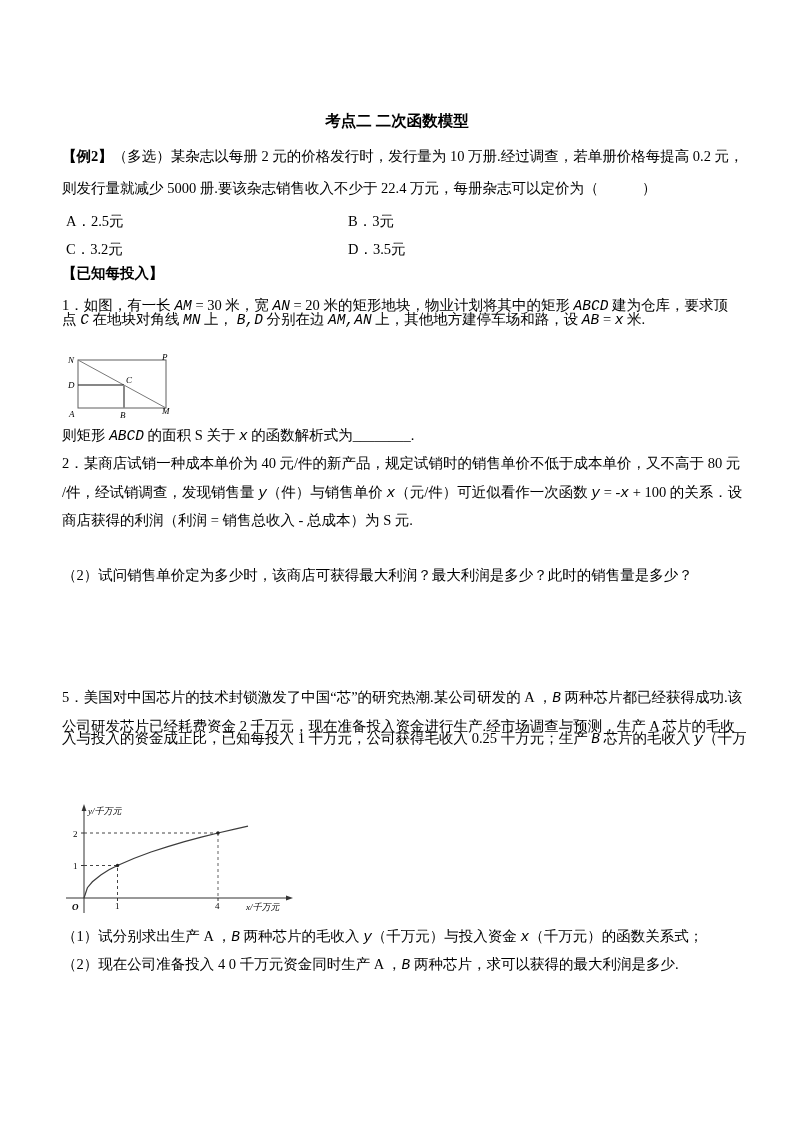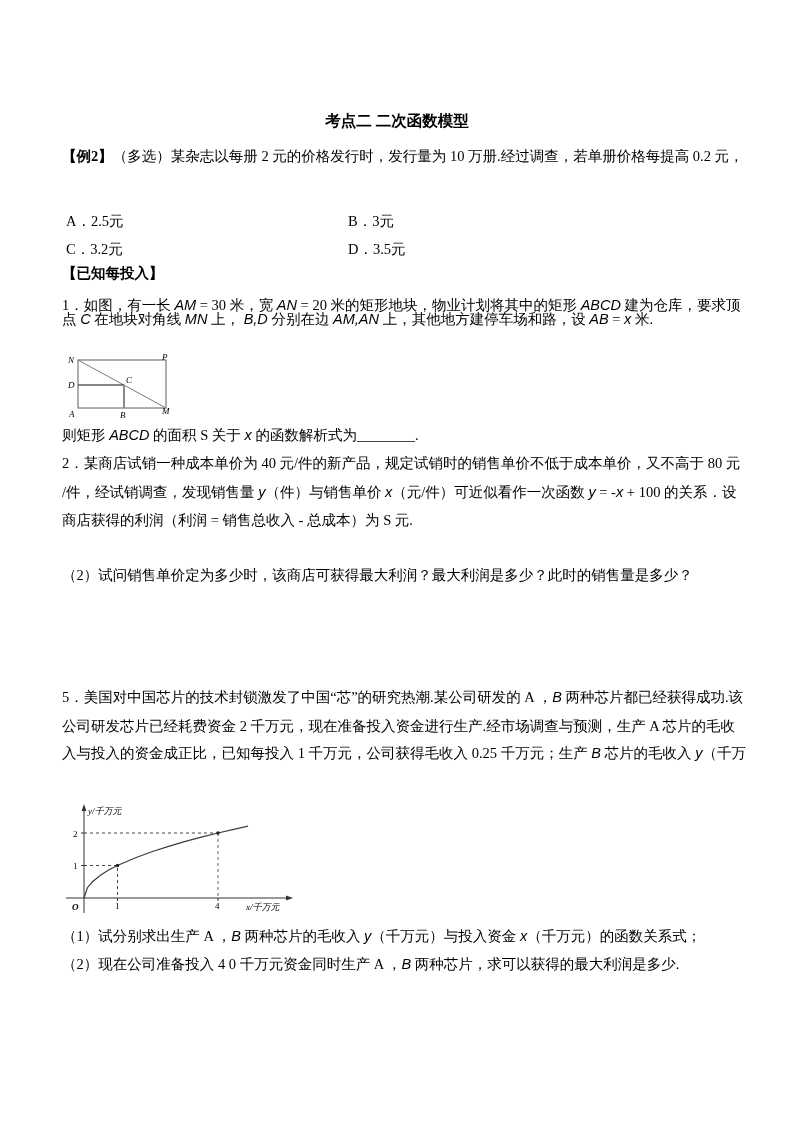--- a/index.html
+++ b/index.html
@@ -3,35 +3,36 @@
 <meta charset="utf-8">
 <style>
   html,body{margin:0;padding:0;background:#ffffff;}
   body{width:794px;height:1123px;overflow:hidden;
        font-family:"Liberation Serif","DejaVu Serif",serif;color:#000;}
   .page{position:relative;width:794px;height:1123px;background:#fff;margin-top:24px;}
   .title{position:absolute;left:0;top:87px;width:100%;text-align:center;
          font-weight:bold;font-size:15.5px;}
   .line{position:absolute;left:62px;font-size:14.5px;line-height:20px;white-space:nowrap;}
   .b{font-weight:bold;}
-  .mi{font-style:italic;font-family:Liberation Sans, sans-serif;}
+  .mi{font-style:italic;font-family:Liberation Mono, monospace;}
   sup{font-size:0.68em;font-style:italic;}
   .opt-b{left:348px;}
   svg{display:block;}
   .figwrap{position:absolute;}
   .svgtext{font-size:9px;font-family:"Liberation Serif","DejaVu Serif",serif;}
 </style>
 </head>
 <body>
 
 <div class="page">
 
   <div class="title">考点二 二次函数模型</div>
 
   <div class="line" style="top:122px"><span class="b">【例2】</span><span>（多选）某杂志以每册 2 元的价格发行时，发行量为 10 万册.经过调查，若单册价格每提高 0.2 元，</span></div>
+  <div class="line" style="top:154px"><span>则发行量就减少 5000 册.要该杂志销售收入不少于 22.4 万元，每册杂志可以定价为（　　　）</span></div>
 
   <div class="line" style="top:187px;left:66px">A．2.5元</div>
   <div class="line opt-b" style="top:187px">B．3元</div>
   <div class="line" style="top:215px;left:66px">C．3.2元</div>
   <div class="line opt-b" style="top:215px">D．3.5元</div>
 
   <div class="line b" style="top:239px">【已知每投入】</div>
 
   <div class="line" style="top:271px"><span>1．如图，有一长 </span><span class="mi">AM</span><span> = 30 米，宽 </span><span class="mi">AN</span><span> = 20 米的矩形地块，物业计划将其中的矩形 </span><span class="mi">ABCD</span><span> 建为仓库，要求顶</span></div>
   <div class="line" style="top:285px"><span>点 </span><span class="mi">C</span><span> 在地块对角线 </span><span class="mi">MN</span><span> 上， </span><span class="mi">B,D</span><span> 分别在边 </span><span class="mi">AM,AN</span><span> 上，其他地方建停车场和路，设 </span><span class="mi">AB</span><span> = </span><span class="mi">x</span><span> 米.</span></div>
@@ -54,21 +55,21 @@
 
   <div class="line" style="top:401px"><span>则矩形 </span><span class="mi">ABCD</span><span> 的面积 S 关于 </span><span class="mi">x</span><span> 的函数解析式为________.</span></div>
 
   <div class="line" style="top:429px"><span>2．某商店试销一种成本单价为 40 元/件的新产品，规定试销时的销售单价不低于成本单价，又不高于 80 元</span></div>
   <div class="line" style="top:458px"><span>/件，经试销调查，发现销售量 </span><span class="mi">y</span><span>（件）与销售单价 </span><span class="mi">x</span><span>（元/件）可近似看作一次函数 </span><span class="mi">y</span><span> = -</span><span class="mi">x</span><span> + 100 的关系．设</span></div>
   <div class="line" style="top:486px"><span>商店获得的利润（利润 = 销售总收入 - 总成本）为 S 元.</span></div>
   <div class="line" style="top:541px"><span>（2）试问销售单价定为多少时，该商店可获得最大利润？最大利润是多少？此时的销售量是多少？</span></div>
 
   <div class="line" style="top:663px"><span>5．美国对中国芯片的技术封锁激发了中国“芯”的研究热潮.某公司研发的 A ，</span><span class="mi">B</span><span> 两种芯片都已经获得成功.该</span></div>
   <div class="line" style="top:692px"><span>公司研发芯片已经耗费资金 2 千万元，现在准备投入资金进行生产.经市场调查与预测，生产 A 芯片的毛收</span></div>
-  <div class="line" style="top:719px"><span>入与投入的资金成正比，已知每投入 1 千万元，公司获得毛收入 0.25 千万元；生产 </span><span class="mi">B</span><span> 芯片的毛收入 </span><span class="mi">y</span><span>（千万</span></div>
+  <div class="line" style="top:704px"><span>入与投入的资金成正比，已知每投入 1 千万元，公司获得毛收入 0.25 千万元；生产 </span><span class="mi">B</span><span> 芯片的毛收入 </span><span class="mi">y</span><span>（千万</span></div>
 
   <div class="figwrap" style="left:60px;top:779px">
     <svg width="260" height="118" viewBox="0 0 260 118">
 
       <line x1="24" y1="5" x2="24" y2="110" stroke="#333" stroke-width="1"></line>
       <line x1="6" y1="95" x2="230" y2="95" stroke="#333" stroke-width="1"></line>
       <polygon points="24,1 21.6,8 26.4,8" fill="#333"></polygon>
       <polygon points="233,95 226,92.6 226,97.4" fill="#333"></polygon>
 
       <polyline points="24,62.5 57.5,62.5 57.5,95" fill="none" stroke="#444" stroke-width="1" stroke-dasharray="3,3"></polyline>

